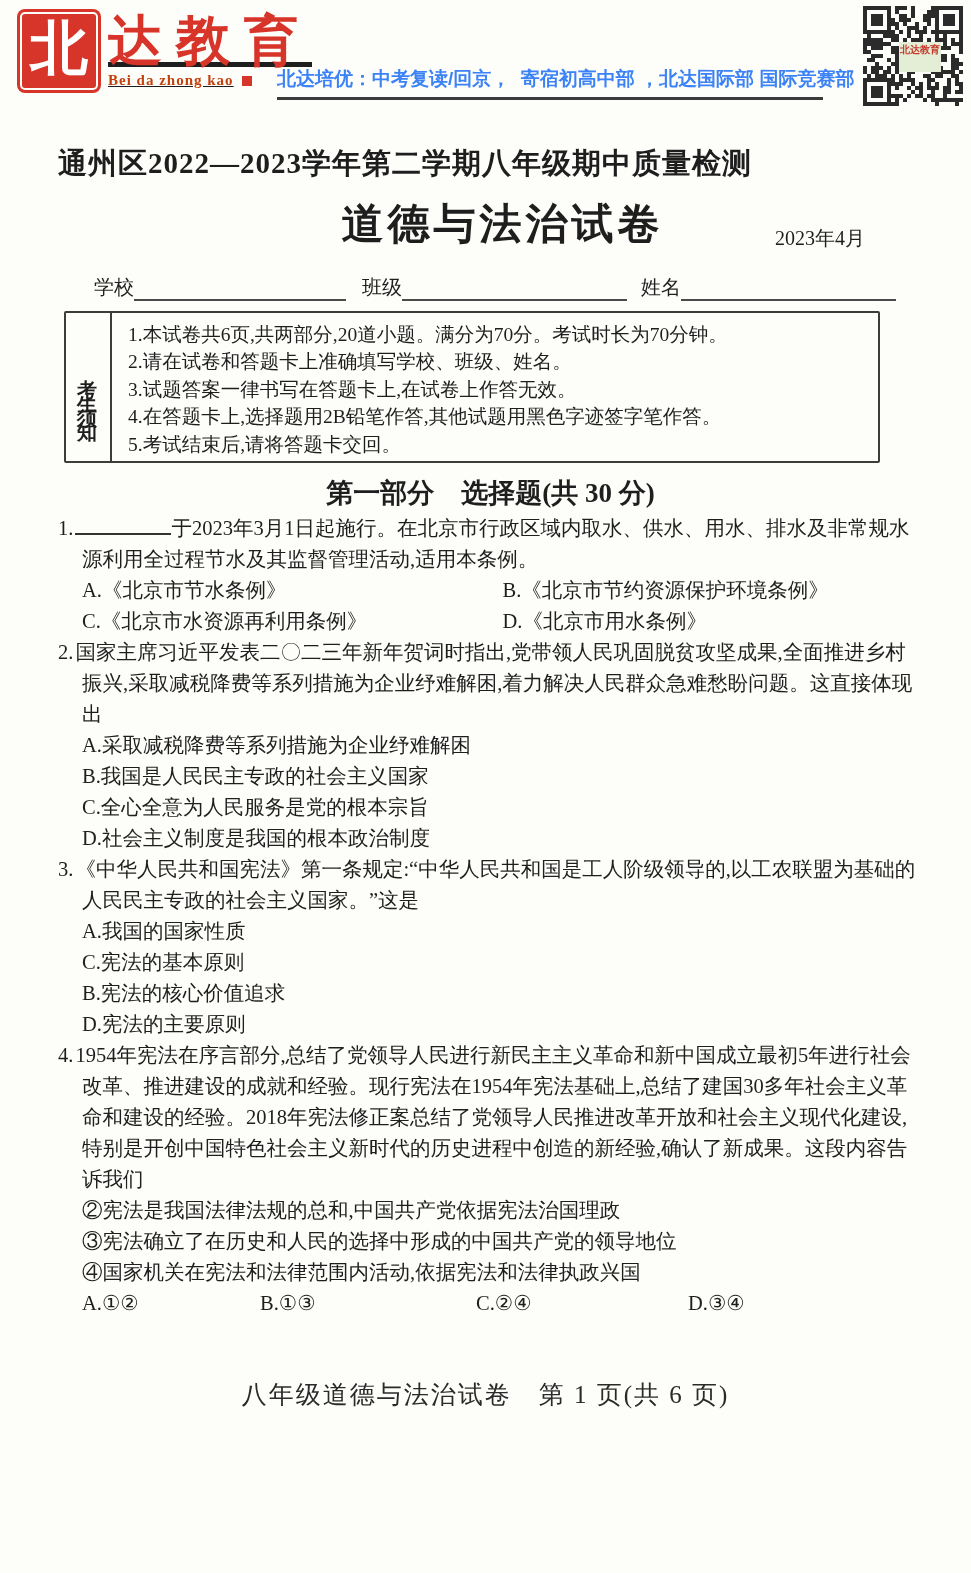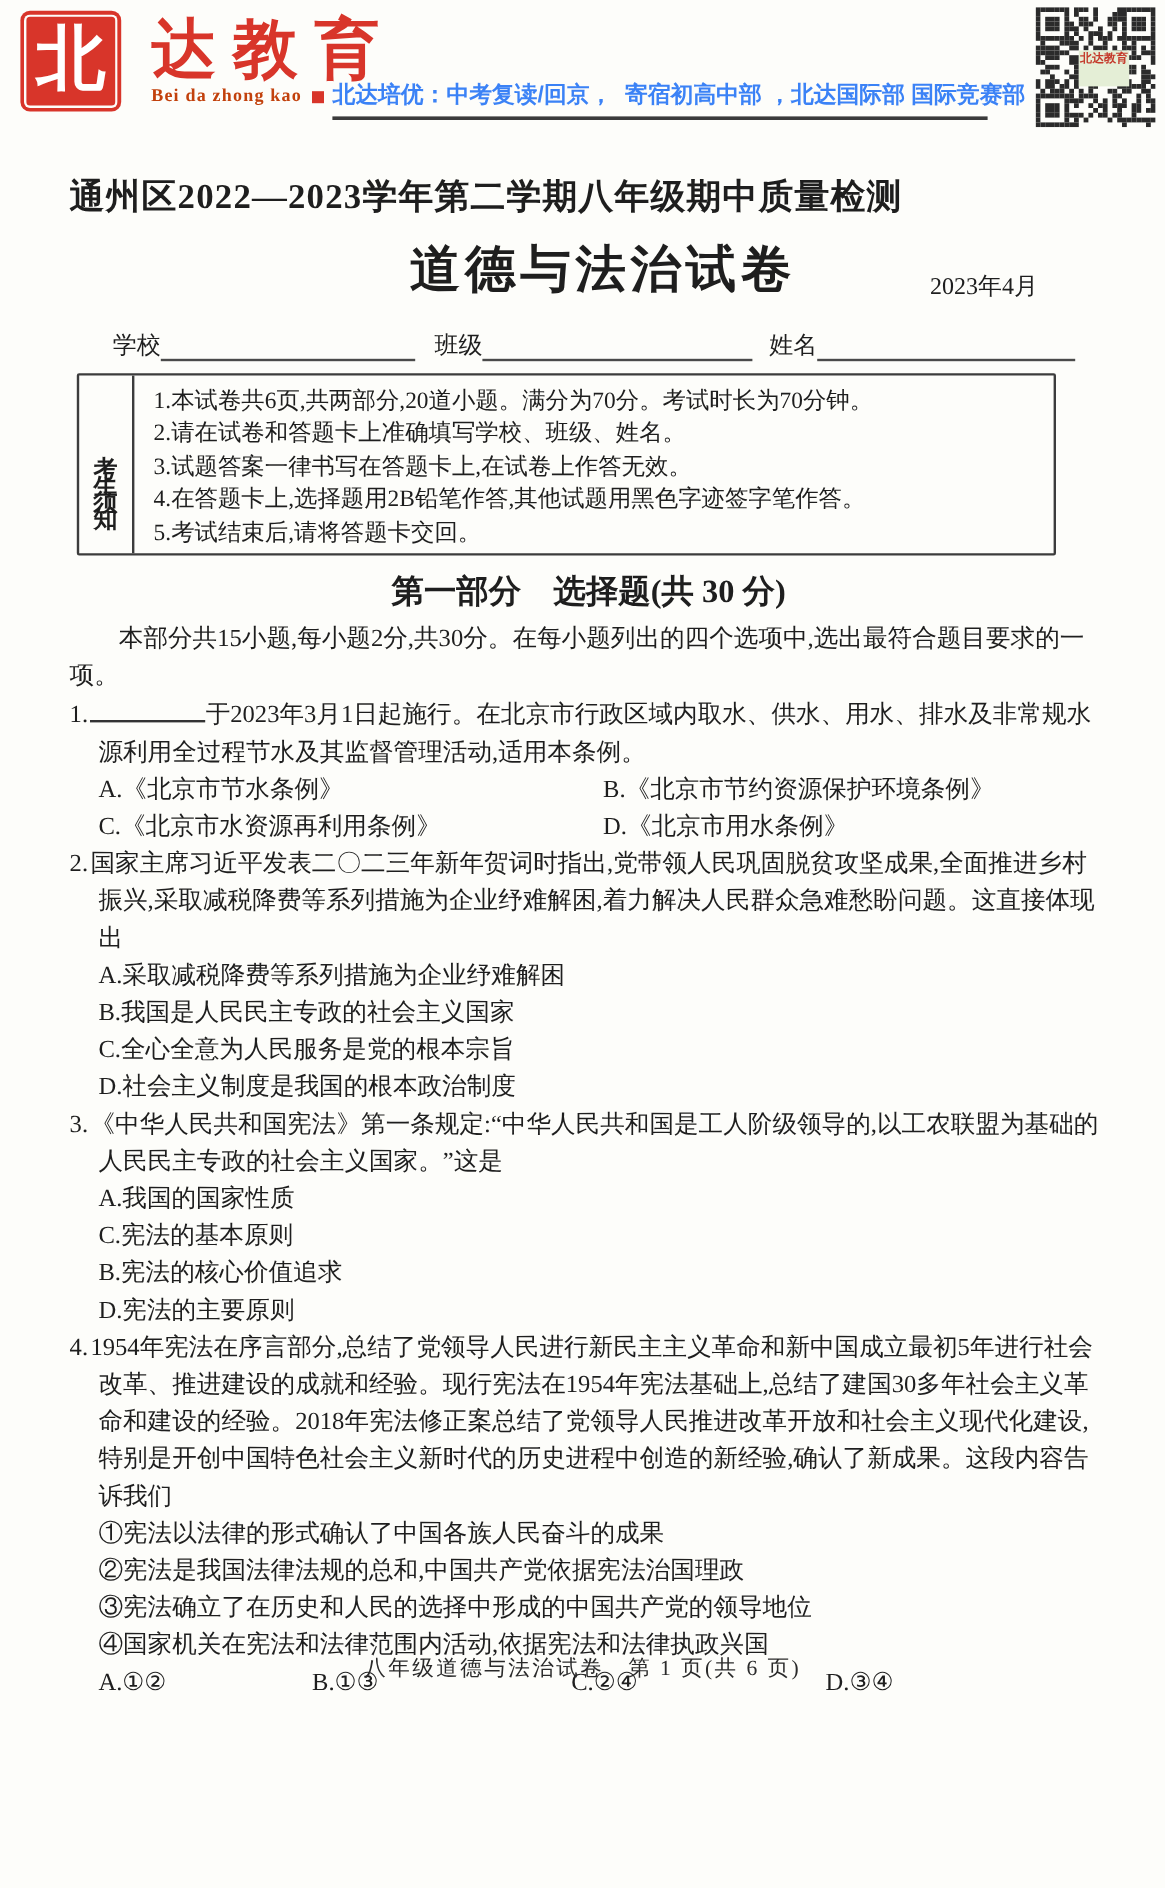--- a/index.html
+++ b/index.html
@@ -15,21 +15,21 @@
   }
 
   
   .header { position:absolute; top:0; left:0; right:0; height:118px; }
   .logo { position:absolute; left:20px; top:12px; display:flex; align-items:flex-start; }
   .seal {
     width:78px; height:78px; background:#d8352a; color:#fff;
     font-size:58px; font-weight:bold; line-height:74px; text-align:center;
     border-radius:5px; box-shadow:0 0 0 2px #fdfdfa inset, 0 0 0 3px #d8352a;
   }
-  .logo-right { margin-left:28px; }
+  .logo-right { margin-left:10px;text-decoration:underline; }
   .logo-cn {
     color:#d8352a; font-size:54px; font-weight:bold; letter-spacing:14px;
     line-height:58px; font-family:"Liberation Serif", serif;
   }
   .logo-sub { margin-top:2px; font-size:15px; font-weight:bold; color:#c2410c; letter-spacing:1px; display:flex; align-items:center; }
   .logo-sq { display:inline-block; width:10px; height:10px; background:#d8352a; margin-left:8px; }
   .tagline-wrap { position:absolute; left:277px; top:66px; width:548px; }
   .tagline { color:#3b82f6; font-size:19px; font-weight:bold; font-family:"Liberation Sans", sans-serif; white-space:pre; }
   .tagline-rule { margin-top:5px; width:546px; height:3px; background:#3b3b3b; }
   .qr { position:absolute; right:8px; top:6px; width:100px; height:100px; }
@@ -74,21 +74,21 @@
   .questions { margin-top:2px; }
   .question { font-size:20.5px; line-height:31px; }
   .q-stem { padding-left:24px; text-indent:-24px; }
   .qnum { padding-right:2px; }
   .answer-blank { display:inline-block; width:96px; height:1em; border-bottom:2px solid #333; vertical-align:baseline; }
   .q-subitem { padding-left:24px; }
   .options { padding-left:24px; }
   .options.grid2 { display:grid; grid-template-columns:1fr 1fr; }
   .options.row4 { display:grid; grid-template-columns:178px 216px 212px auto; }
 
-  .footer { position:absolute; left:0; right:0; top:1378px; text-align:center; font-size:18px; letter-spacing:2px; color:#2a2a2a; }
+  .footer { position:absolute; left:0; right:0; top:1378px; text-align:center; font-size:25px; letter-spacing:2px; color:#2a2a2a; }
 </style>
 </head>
 <body>
 
 <div class="page">
 
   <div class="header">
     <div class="logo">
       <div class="seal">北</div>
       <div class="logo-right">
@@ -454,21 +454,20 @@
       <div class="notice-items">
           <div class="notice-item">1.本试卷共6页,共两部分,20道小题。满分为70分。考试时长为70分钟。</div>
           <div class="notice-item">2.请在试卷和答题卡上准确填写学校、班级、姓名。</div>
           <div class="notice-item">3.试题答案一律书写在答题卡上,在试卷上作答无效。</div>
           <div class="notice-item">4.在答题卡上,选择题用2B铅笔作答,其他试题用黑色字迹签字笔作答。</div>
           <div class="notice-item">5.考试结束后,请将答题卡交回。</div>
         </div>
     </div>
 
     <div class="section-heading">第一部分　选择题(共 30 分)</div>
-    <div class="section-intro">本部分共15小题,每小题2分,共30分。在每小题列出的四个选项中,选出最符合题目要求的一项。</div>
 
     <div class="questions">
         <div class="question">
           <div class="q-stem"><span class="qnum">1.</span><span class="answer-blank"></span><span>于2023年3月1日起施行。在北京市行政区域内取水、供水、用水、排水及非常规水源利用全过程节水及其监督管理活动,适用本条例。</span></div>
           <div class="options grid2">
             <div class="option">A.《北京市节水条例》</div>
             <div class="option">B.《北京市节约资源保护环境条例》</div>
             <div class="option">C.《北京市水资源再利用条例》</div>
             <div class="option">D.《北京市用水条例》</div>
           </div>
@@ -486,21 +485,20 @@
           <div class="q-stem"><span class="qnum">3.</span><span>《中华人民共和国宪法》第一条规定:“中华人民共和国是工人阶级领导的,以工农联盟为基础的人民民主专政的社会主义国家。”这是</span></div>
           <div class="options list">
             <div class="option">A.我国的国家性质</div>
             <div class="option">C.宪法的基本原则</div>
             <div class="option">B.宪法的核心价值追求</div>
             <div class="option">D.宪法的主要原则</div>
           </div>
         </div>
         <div class="question">
           <div class="q-stem"><span class="qnum">4.</span><span>1954年宪法在序言部分,总结了党领导人民进行新民主主义革命和新中国成立最初5年进行社会改革、推进建设的成就和经验。现行宪法在1954年宪法基础上,总结了建国30多年社会主义革命和建设的经验。2018年宪法修正案总结了党领导人民推进改革开放和社会主义现代化建设,特别是开创中国特色社会主义新时代的历史进程中创造的新经验,确认了新成果。这段内容告诉我们</span></div>
-          <div class="q-subitem">①宪法以法律的形式确认了中国各族人民奋斗的成果</div>
           <div class="q-subitem">②宪法是我国法律法规的总和,中国共产党依据宪法治国理政</div>
           <div class="q-subitem">③宪法确立了在历史和人民的选择中形成的中国共产党的领导地位</div>
           <div class="q-subitem">④国家机关在宪法和法律范围内活动,依据宪法和法律执政兴国</div>
           <div class="options row4">
             <div class="option">A.①②</div>
             <div class="option">B.①③</div>
             <div class="option">C.②④</div>
             <div class="option">D.③④</div>
           </div>
         </div>

